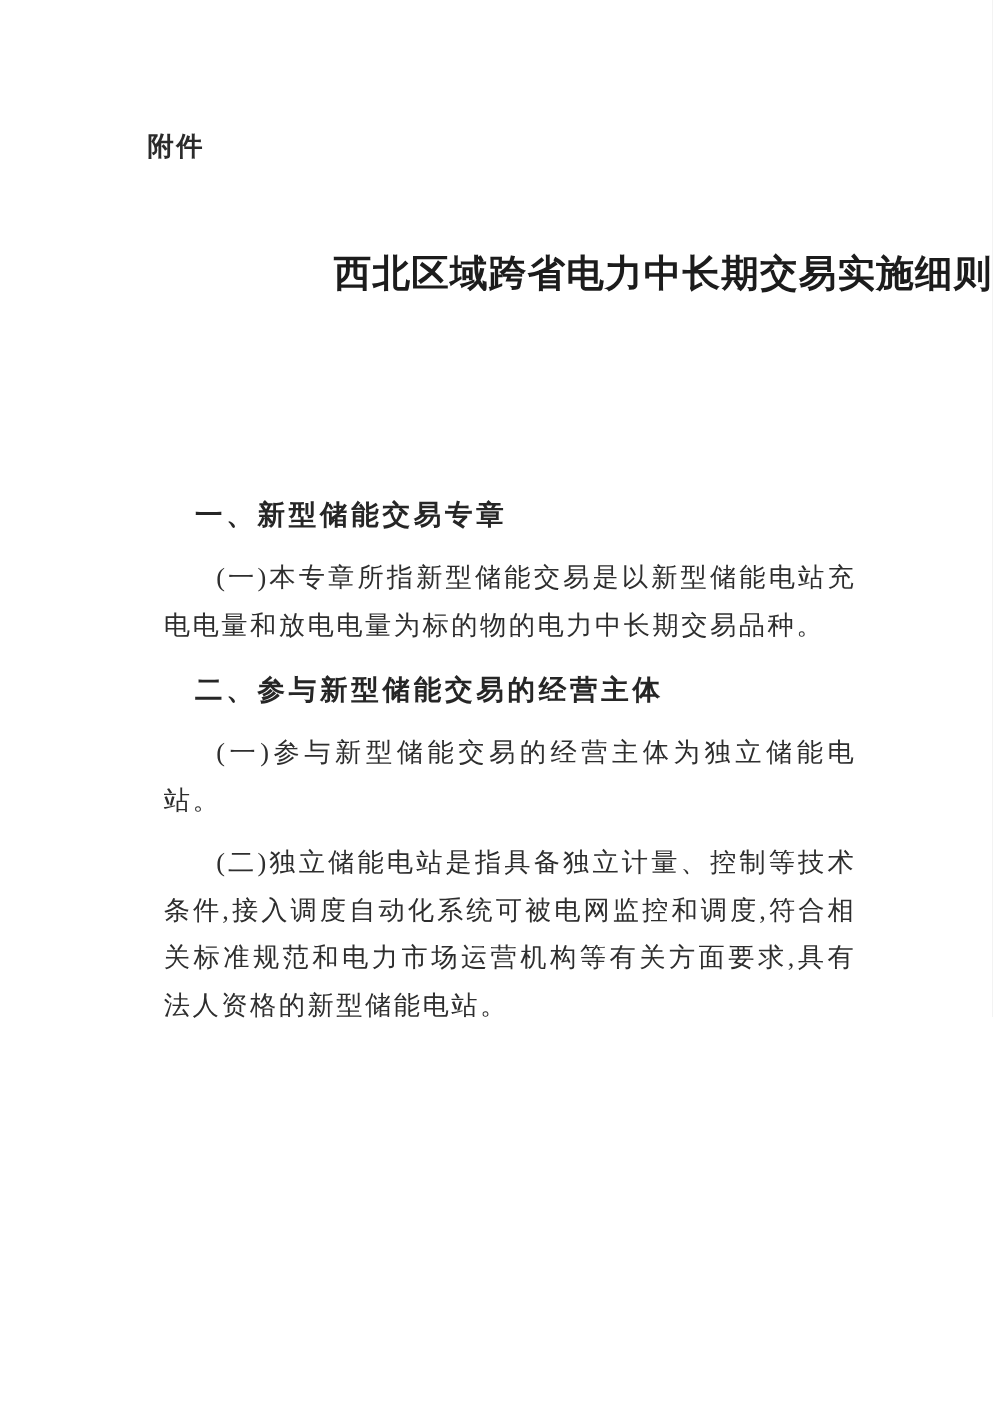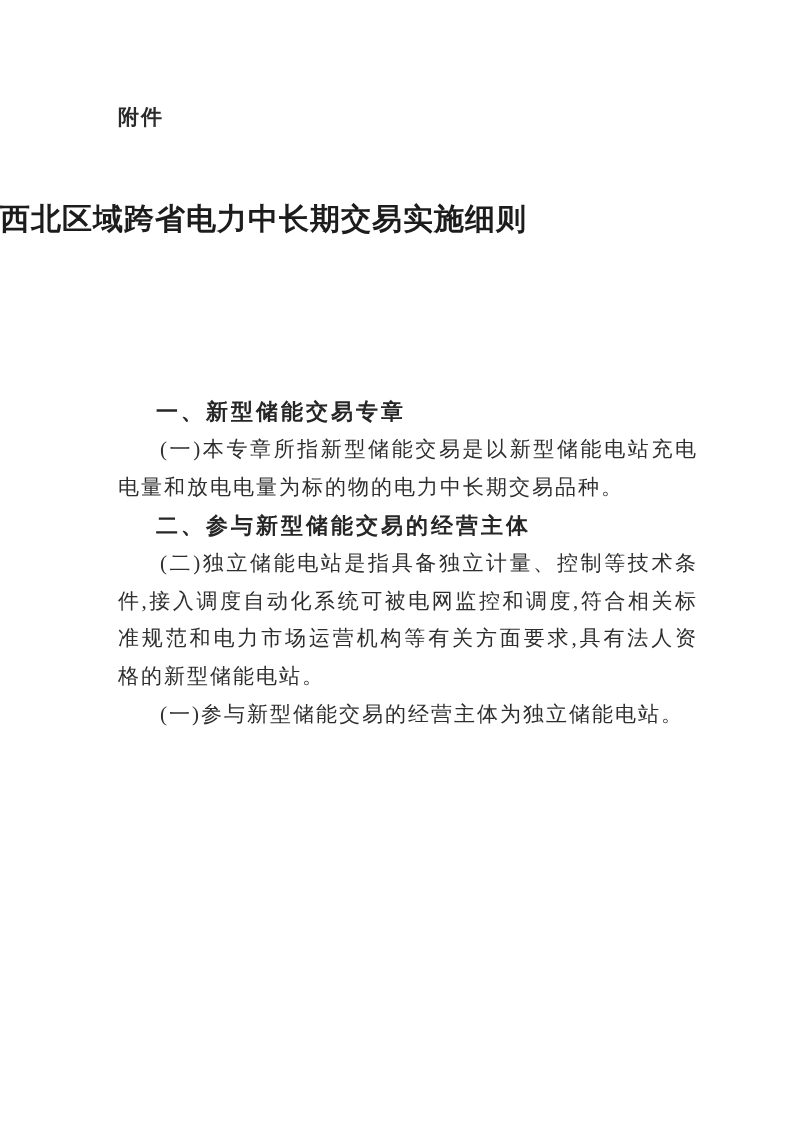--- a/index.html
+++ b/index.html
@@ -24,21 +24,21 @@
     font-size: 21px;
     font-weight: 600;
     letter-spacing: 2px;
     color: #2b2b2b;
   }
   .doc-title {
     position: absolute;
     left: 0;
     width: 100%;
     margin: 0;
-    text-align: left;
+    text-align: right;
     font-family: "Liberation Serif", "DejaVu Serif", serif;
     font-weight: bold;
     font-size: 30px;
     letter-spacing: 1px;
     color: #1c1c1c;
   }
   .doc-title.line1 { top: 199px; }
   .doc-title.line2 { top: 258px; }
   .draft-note {
     position: absolute;
@@ -67,21 +67,21 @@
     margin: 0;
     font-family: "Liberation Sans", "DejaVu Sans", sans-serif;
     font-size: 22px;
     font-weight: bold;
     letter-spacing: 3px;
     line-height: 37.9px;
     text-indent: 38px;
     color: #262626;
   }
   .doc-body p {
-    margin: 0;
+    margin: 13px;
     text-indent: 2em;
   }
 </style>
 </head>
 <body>
 
 <div class="page">
 
   <div class="attachment-label">附件</div>
 
@@ -91,20 +91,20 @@
 
   <div class="doc-body">
 
     <h2>一、新型储能交易专章</h2>
 
     <p>(一)本专章所指新型储能交易是以新型储能电站充电电量和放电电量为标的物的电力中长期交易品种。</p>
 
 
     <h2>二、参与新型储能交易的经营主体</h2>
 
+    <p>(一)参与新型储能交易的经营主体为独立储能电站。</p>
+
     <p>(二)独立储能电站是指具备独立计量、控制等技术条件,接入调度自动化系统可被电网监控和调度,符合相关标准规范和电力市场运营机构等有关方面要求,具有法人资格的新型储能电站。</p>
-
-    <p>(一)参与新型储能交易的经营主体为独立储能电站。</p>
 
 
   </div>
 
 </div>
 
 </body></html>

